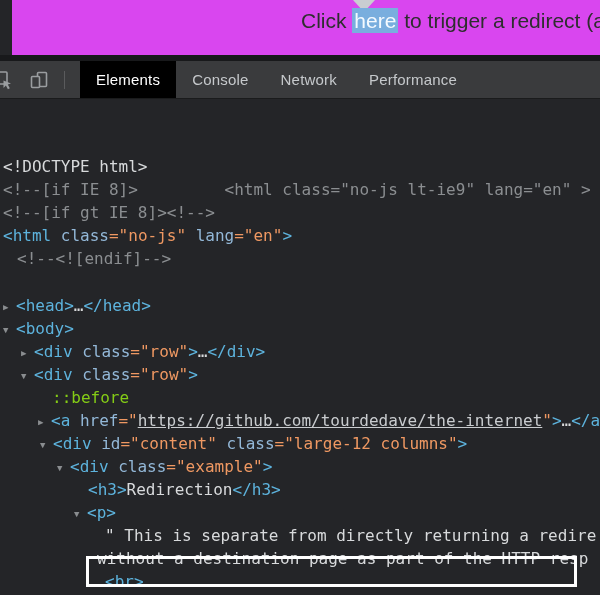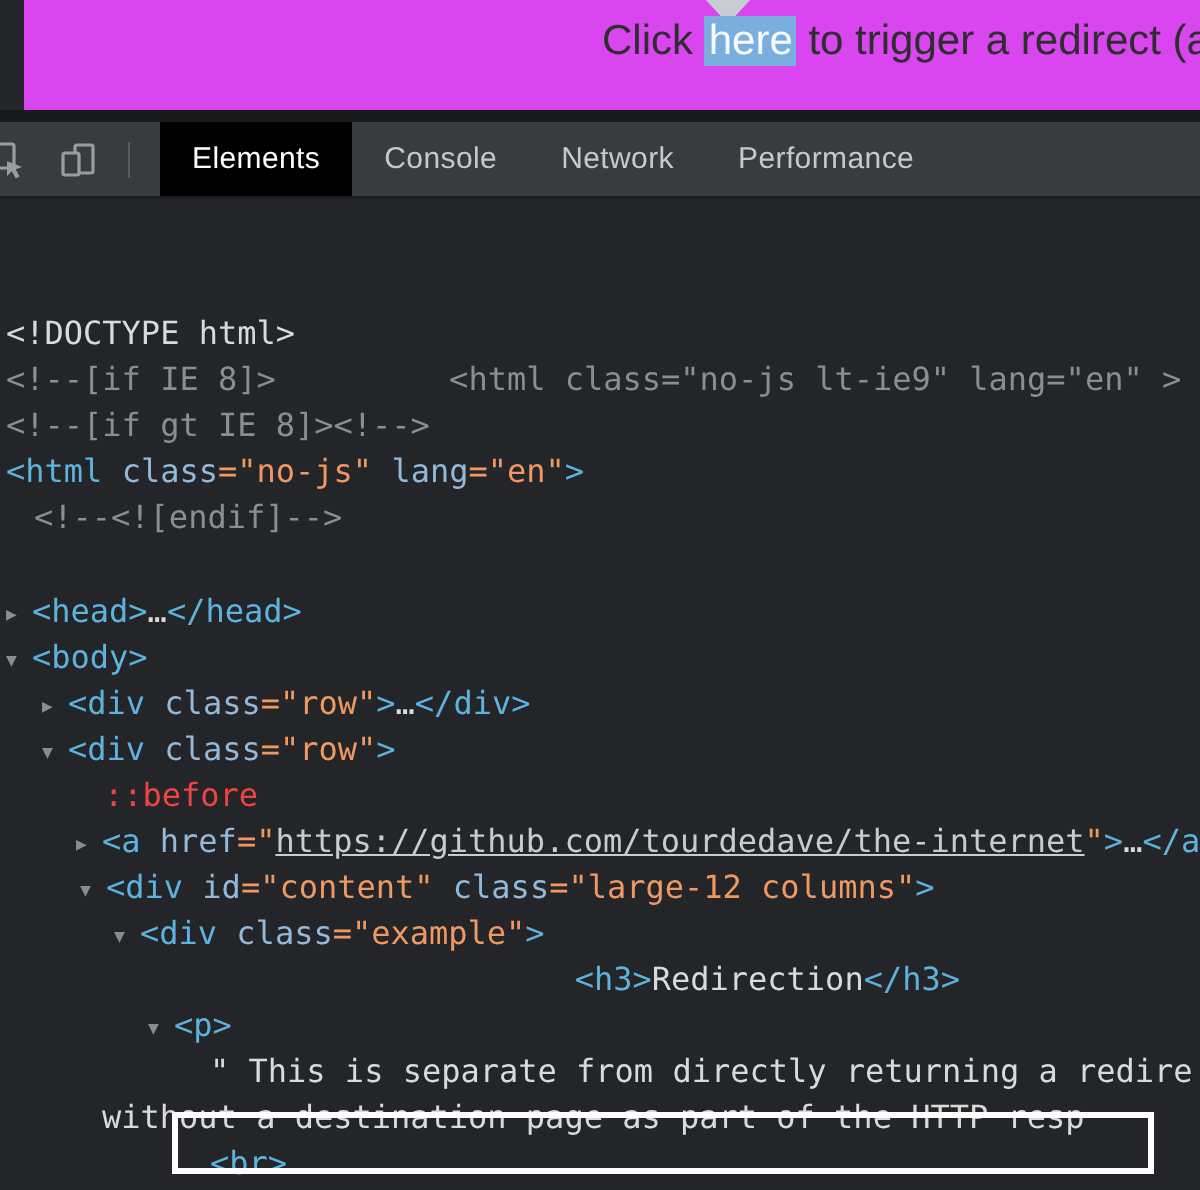--- a/index.html
+++ b/index.html
@@ -60,21 +60,21 @@
   }
   .arrow {
     display: inline-block; width: 13px; font-size: 9px; color: #8a8d90;
     vertical-align: 1px;
   }
   .sg-plain   { color: #d8dadc; }
   .sg-comment { color: #8b8e91; }
   .sg-tag     { color: #5db3dd; }
   .sg-attr    { color: #93b8d8; }
   .sg-value   { color: #ef9862; }
-  .sg-pseudo  { color: #ef4444; }
+  .sg-pseudo  { color: #84cc16; }
   .sg-link    { color: #c9cccf; text-decoration: underline; }
 
   .selection-outline {
     position: absolute; left: 86px; top: 556px; width: 491px; height: 31px;
     border: 3px solid #ffffff; z-index: 5; pointer-events: none;
   }
 </style>
 </head>
 <body>
 
@@ -117,24 +117,24 @@
         <div class="code-line" style="padding-left: 3px;"><span class="sg-tag">&lt;html</span><span class="sg-plain"> </span><span class="sg-attr">class</span><span class="sg-value">="no-js"</span><span class="sg-plain"> </span><span class="sg-attr">lang</span><span class="sg-value">="en"</span><span class="sg-tag">&gt;</span></div>
         <div class="code-line" style="padding-left: 17px;"><span class="sg-comment">&lt;!--&lt;![endif]--&gt;</span></div>
         <div class="code-line" style="padding-left: 3px; margin-top: 24px;"><span class="arrow">▶</span><span class="sg-tag">&lt;head&gt;</span><span class="sg-plain">…</span><span class="sg-tag">&lt;/head&gt;</span></div>
         <div class="code-line" style="padding-left: 3px;"><span class="arrow">▼</span><span class="sg-tag">&lt;body&gt;</span></div>
         <div class="code-line" style="padding-left: 21px;"><span class="arrow">▶</span><span class="sg-tag">&lt;div</span><span class="sg-plain"> </span><span class="sg-attr">class</span><span class="sg-value">="row"</span><span class="sg-tag">&gt;</span><span class="sg-plain">…</span><span class="sg-tag">&lt;/div&gt;</span></div>
         <div class="code-line" style="padding-left: 21px;"><span class="arrow">▼</span><span class="sg-tag">&lt;div</span><span class="sg-plain"> </span><span class="sg-attr">class</span><span class="sg-value">="row"</span><span class="sg-tag">&gt;</span></div>
         <div class="code-line" style="padding-left: 52px;"><span class="sg-pseudo">::before</span></div>
         <div class="code-line" style="padding-left: 38px;"><span class="arrow">▶</span><span class="sg-tag">&lt;a</span><span class="sg-plain"> </span><span class="sg-attr">href</span><span class="sg-value">="</span><span class="sg-link">https://github.com/tourdedave/the-internet</span><span class="sg-value">"</span><span class="sg-tag">&gt;</span><span class="sg-plain">…</span><span class="sg-tag">&lt;/a&gt;</span></div>
         <div class="code-line" style="padding-left: 40px;"><span class="arrow">▼</span><span class="sg-tag">&lt;div</span><span class="sg-plain"> </span><span class="sg-attr">id</span><span class="sg-value">="content"</span><span class="sg-plain"> </span><span class="sg-attr">class</span><span class="sg-value">="large-12 columns"</span><span class="sg-tag">&gt;</span></div>
         <div class="code-line" style="padding-left: 57px;"><span class="arrow">▼</span><span class="sg-tag">&lt;div</span><span class="sg-plain"> </span><span class="sg-attr">class</span><span class="sg-value">="example"</span><span class="sg-tag">&gt;</span></div>
-        <div class="code-line" style="padding-left: 88px; text-align: right;"><span class="sg-tag">&lt;h3&gt;</span><span class="sg-plain">Redirection</span><span class="sg-tag">&lt;/h3&gt;</span></div>
+        <div class="code-line" style="padding-left: 88px;"><span class="sg-tag">&lt;h3&gt;</span><span class="sg-plain">Redirection</span><span class="sg-tag">&lt;/h3&gt;</span></div>
         <div class="code-line" style="padding-left: 74px;"><span class="arrow">▼</span><span class="sg-tag">&lt;p&gt;</span></div>
         <div class="code-line" style="padding-left: 105px;"><span class="sg-plain">" This is separate from directly returning a redire</span></div>
-        <div class="code-line" style="padding-left: 51px;"><span class="sg-plain">without a destination page as part of the HTTP resp</span></div>
+        <div class="code-line" style="padding-left: 97px;"><span class="sg-plain">without a destination page as part of the HTTP resp</span></div>
         <div class="code-line" style="padding-left: 105px;"><span class="sg-tag">&lt;br&gt;</span></div>
         <div class="code-line" style="padding-left: 105px;"><span class="sg-tag">&lt;br&gt;</span></div>
         <div class="code-line" style="padding-left: 105px;"><span class="sg-plain">" Click "</span></div>
       </div>
   </div>
 
   <div class="selection-outline"></div>
 </div>
 
 </body></html>

